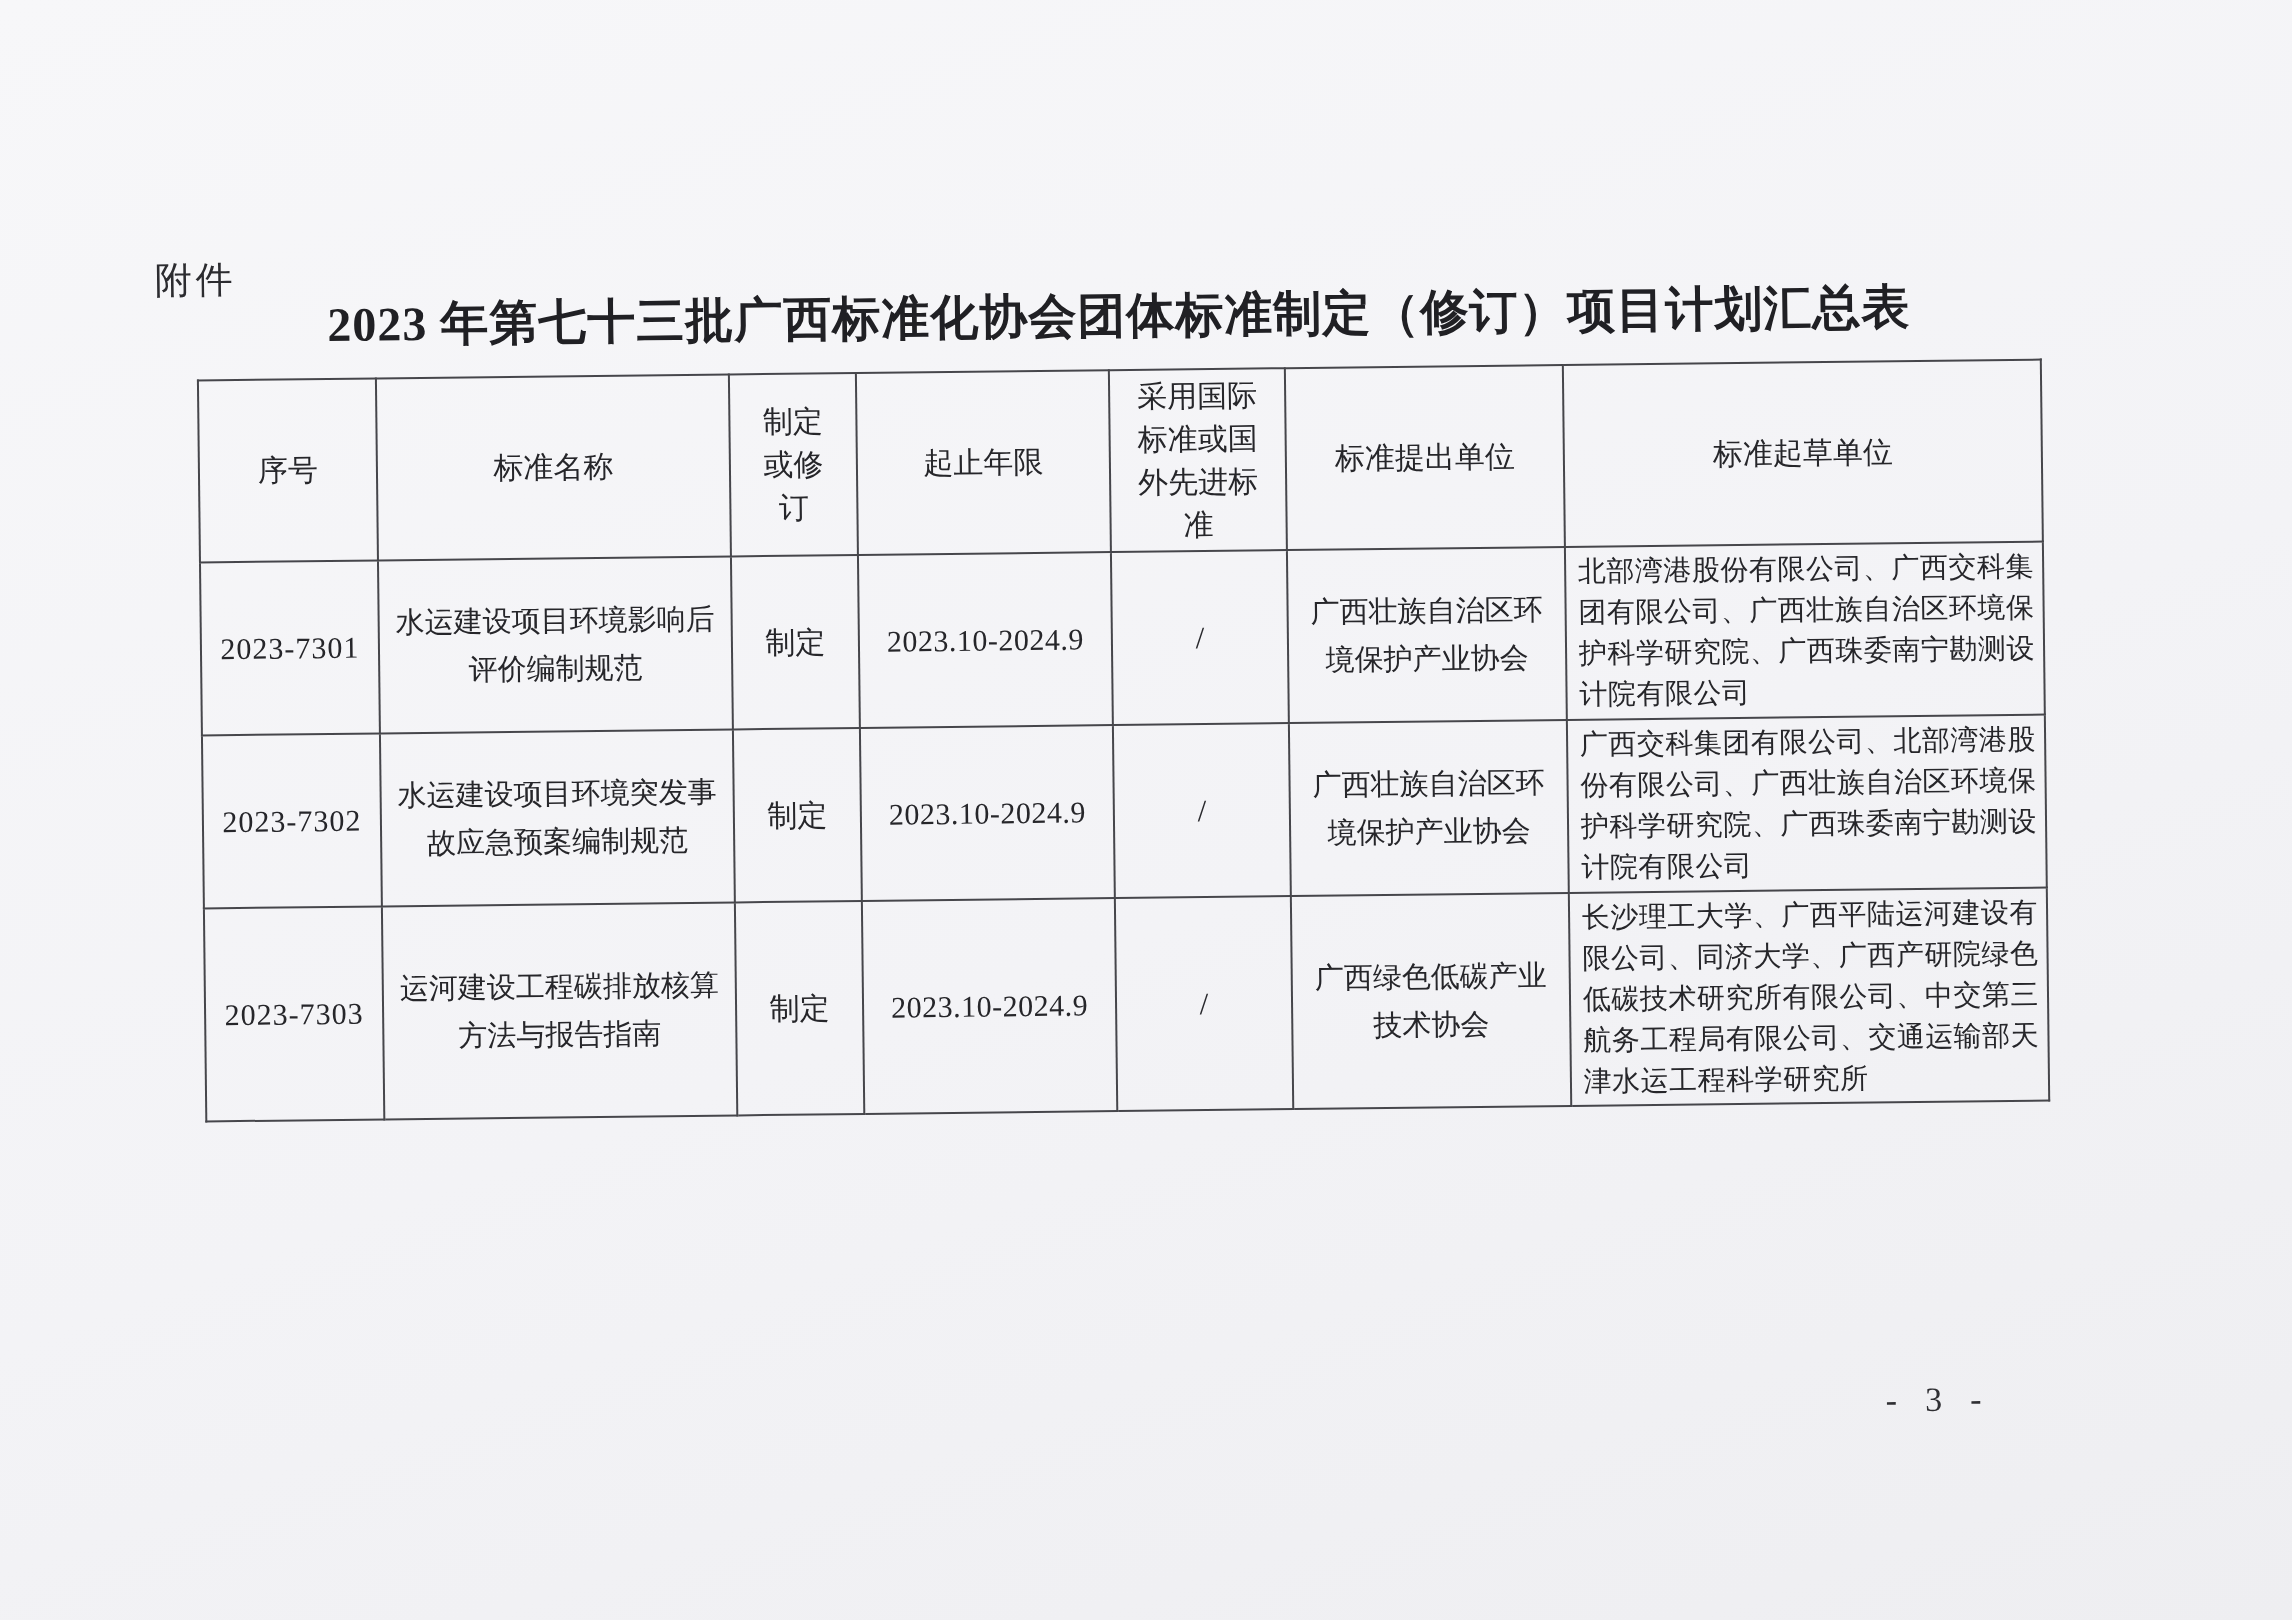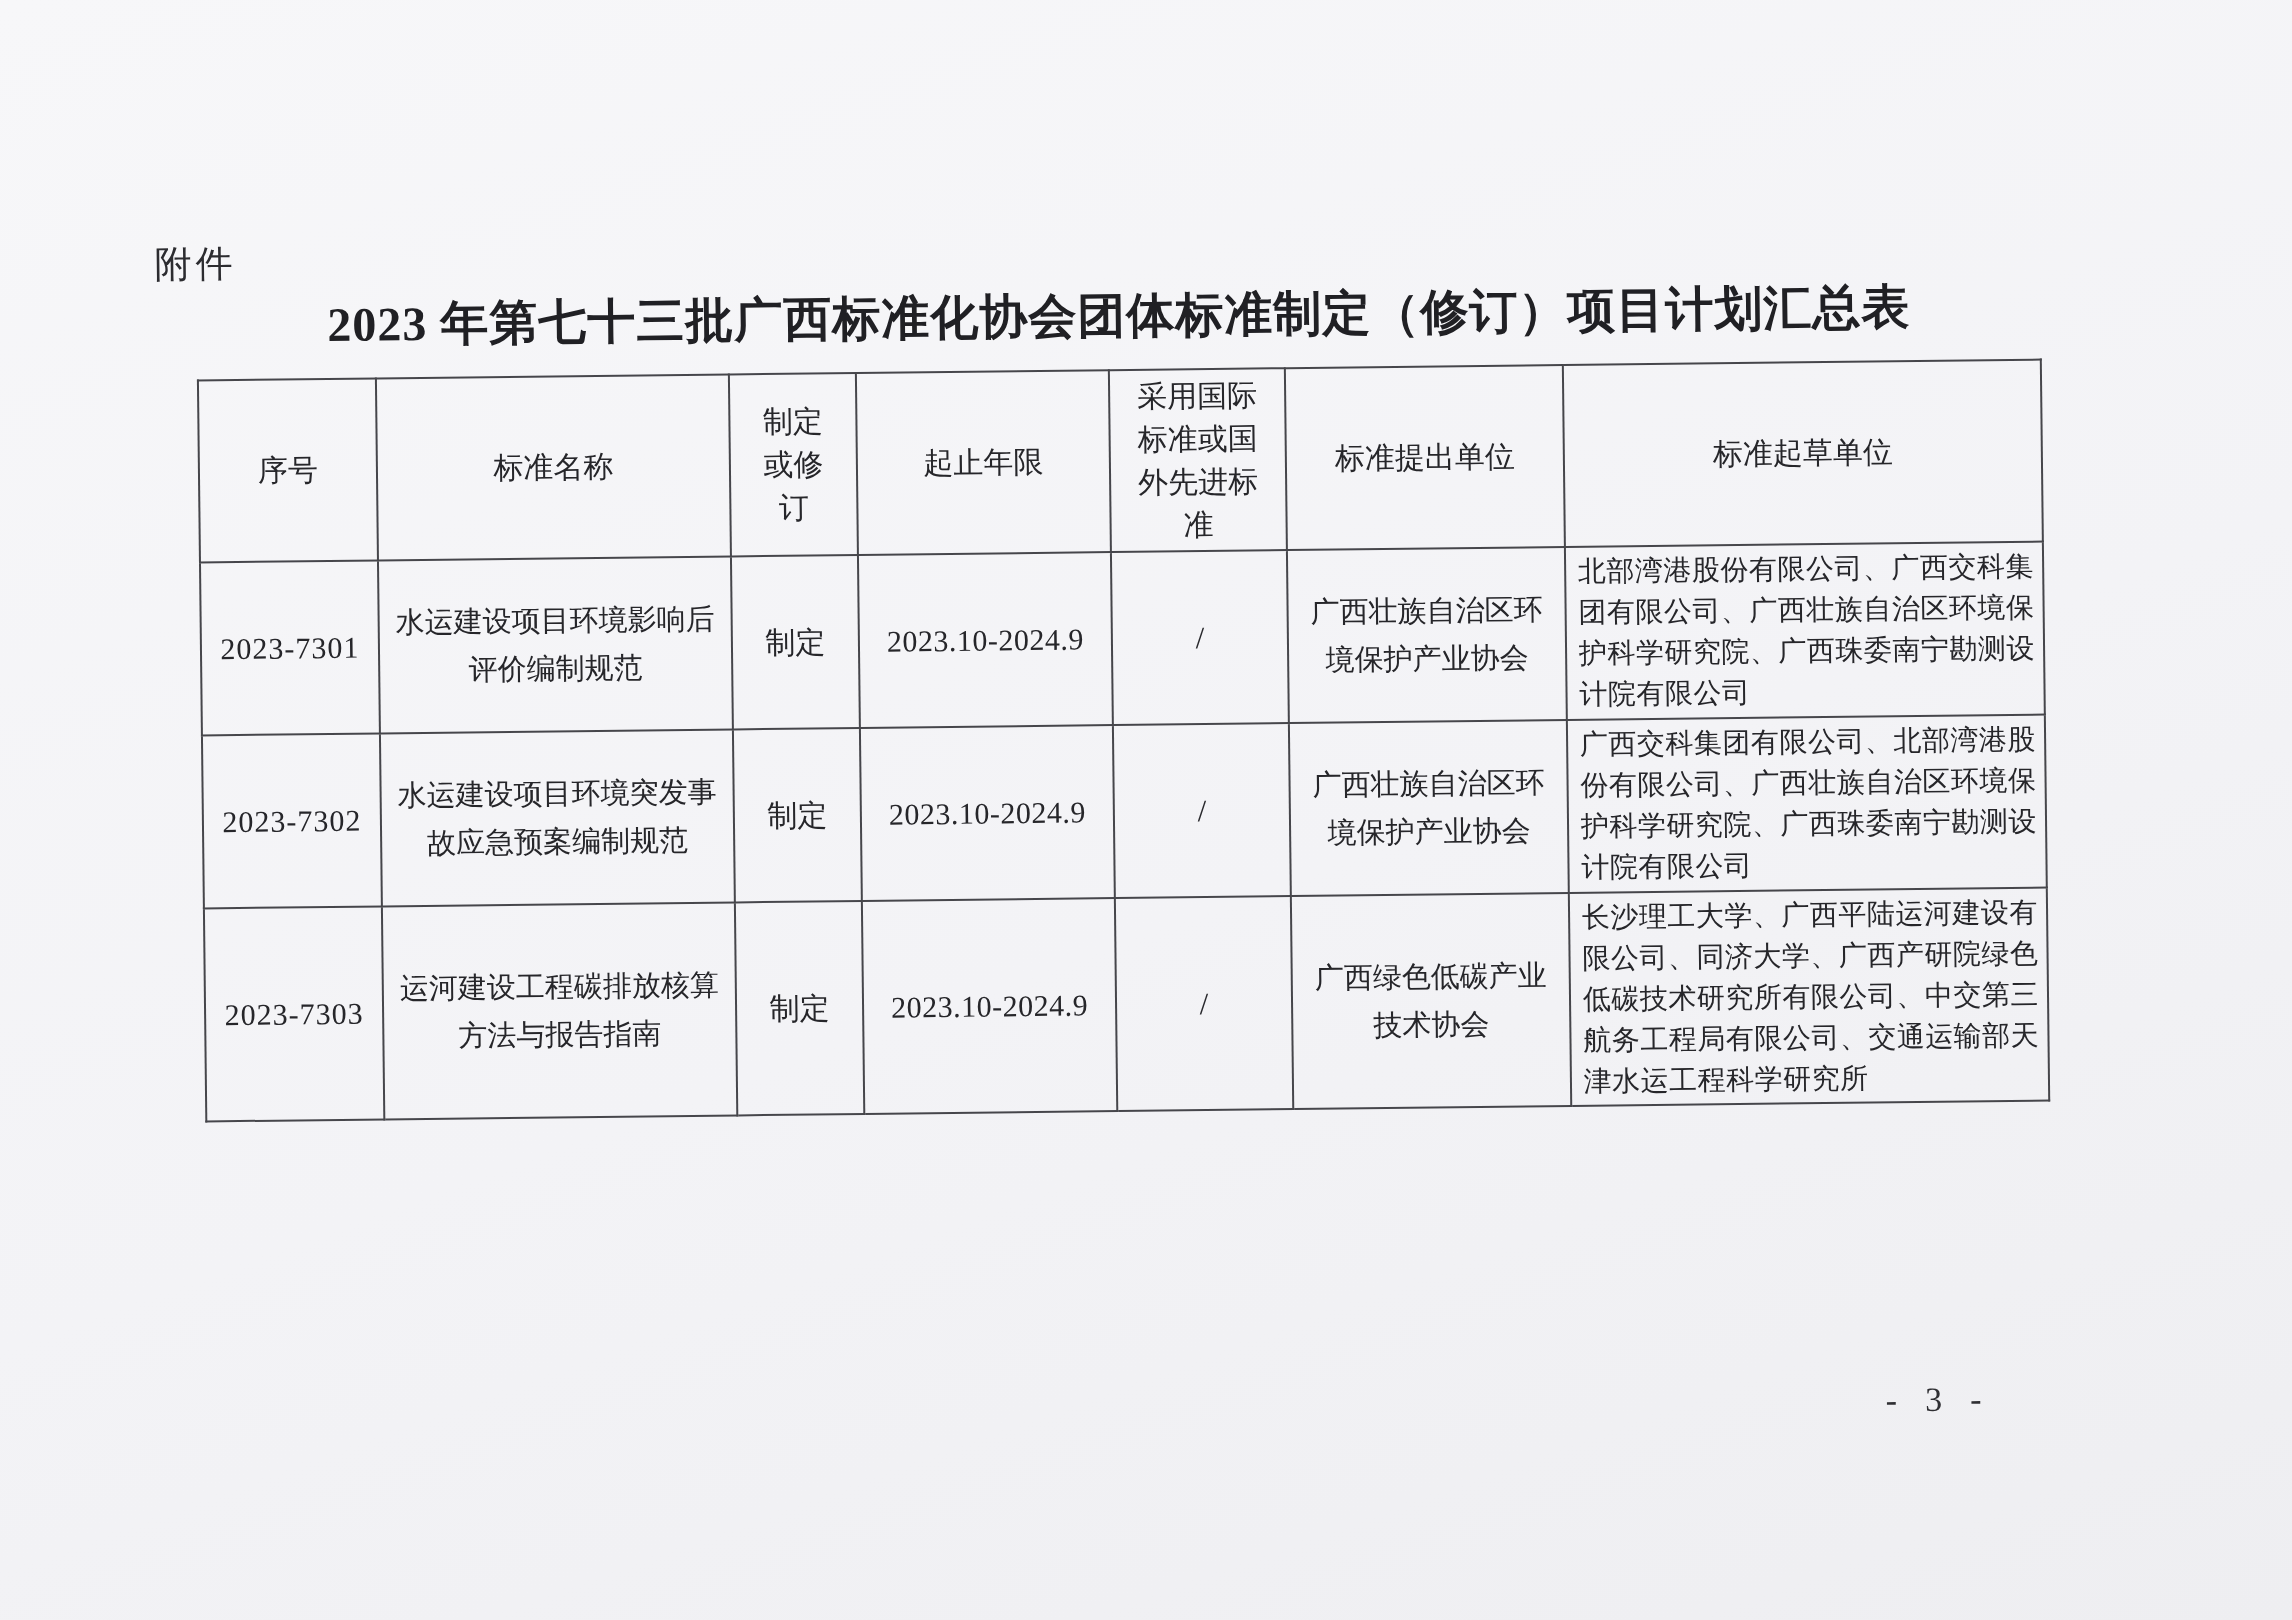--- a/index.html
+++ b/index.html
@@ -14,21 +14,21 @@
     background:linear-gradient(160deg,#f7f7f9 0%,#f3f3f6 55%,#eeeef1 100%);
   }
   
   .scan{
     position:absolute;inset:0;
     transform:rotate(-0.65deg);
     transform-origin:1123px 735px;
     color:#2a2a2e;
   }
   .attachment{
-    position:absolute;left:160px;top:229px;
+    position:absolute;left:160px;top:245px;
     font-size:37px;letter-spacing:3.9px;color:#2c2c30;
   }
   .title{
     position:absolute;left:201px;top:284px;width:1845px;
     text-align:center;font-size:48px;font-weight:700;
     letter-spacing:1px;white-space:nowrap;color:#202024;
   }
   table.std-table{
     position:absolute;left:201px;top:369px;width:1845px;
     border-collapse:collapse;table-layout:fixed;

